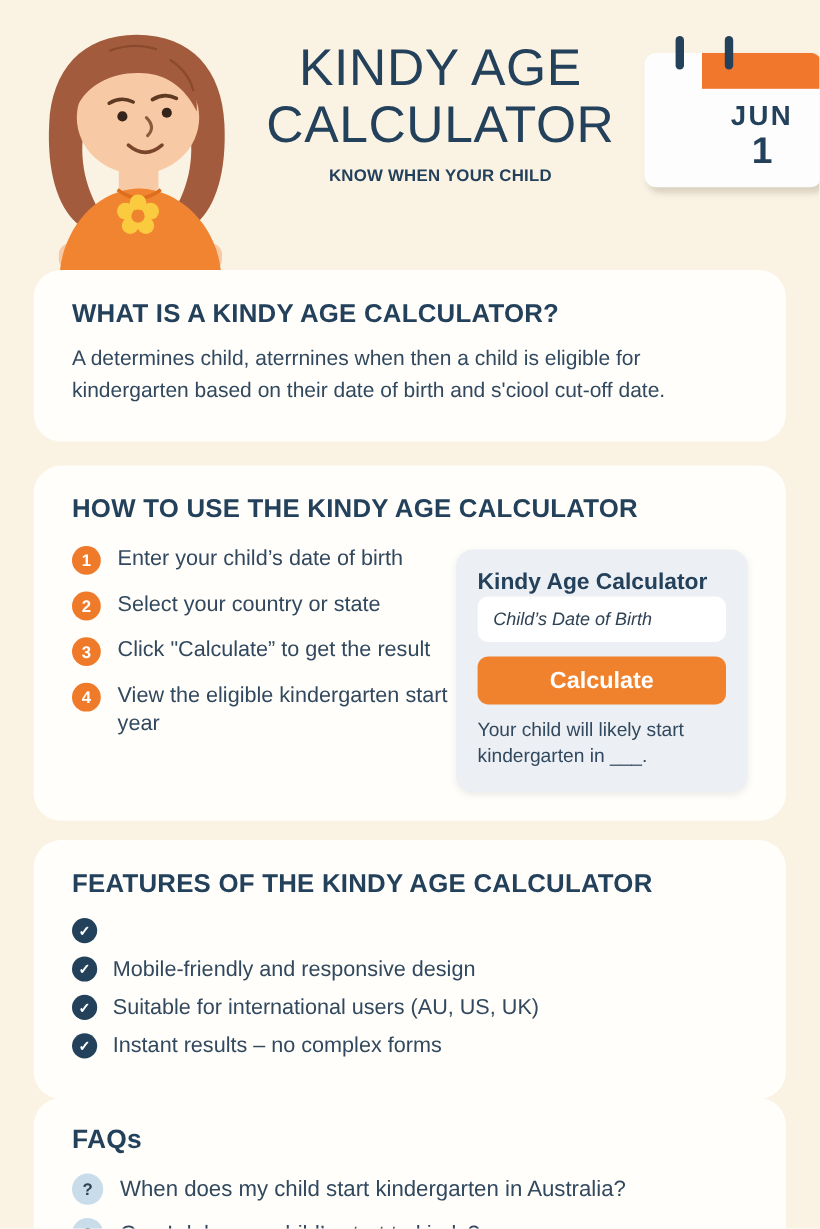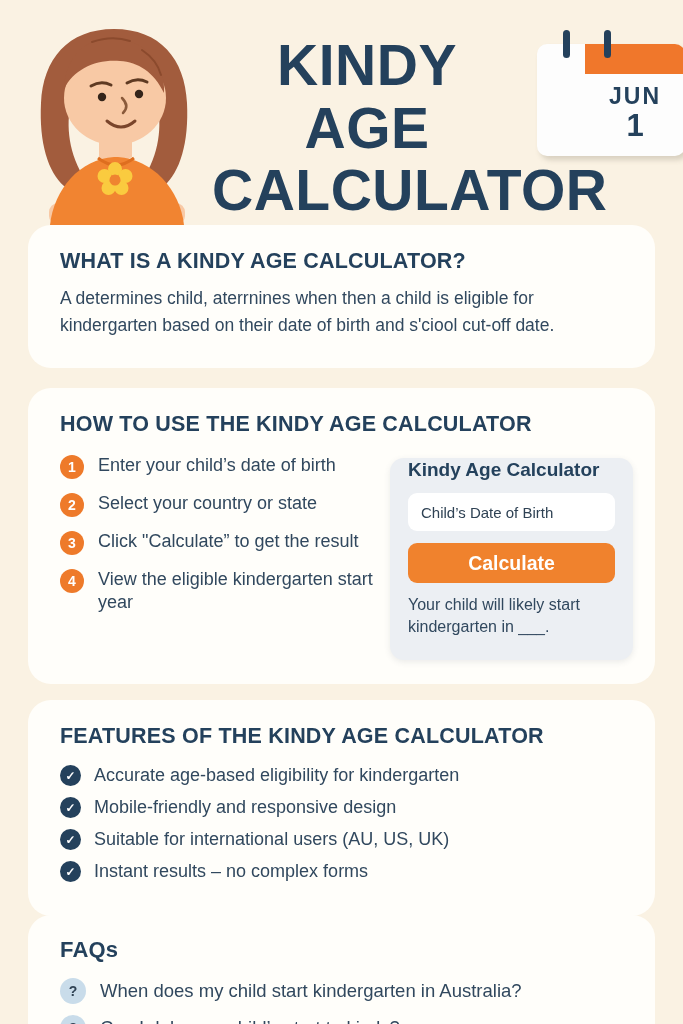--- a/index.html
+++ b/index.html
@@ -6,21 +6,21 @@
     --background:#FAF2E3; --card:#FFFEFA; --heading:#24415C; --body-text:#31485E;
     --accent-orange:#EE7A2A; --button-orange:#F0822D; --faq-bubble:#C9DCEA; --widget-panel:#ECEFF3;
   }
   html,body{margin:0;padding:0;}
   body{font-family:"Liberation Sans",sans-serif;}
   .page{position:relative;width:683px;height:1024px;background:var(--background);overflow:hidden;}
 
   
   .girl{position:absolute;left:22px;top:25px;width:200px;height:200px;}
   .title-block{position:absolute;left:212px;top:34px;width:310px;text-align:center;}
-  .main-title{font-size:57px;font-weight:700;color:var(--heading);line-height:1.1;letter-spacing:0.5px;}
+  .main-title{font-size:43px;font-weight:400;color:var(--heading);line-height:1.1;letter-spacing:0.5px;}
   .subtitle{margin-top:9px;font-size:14px;font-weight:700;color:var(--heading);line-height:1.28;letter-spacing:0.2px;}
 
   .calendar{position:absolute;left:537px;top:30px;width:100px;height:128px;}
   .cal-peg{position:absolute;top:0;width:7px;height:28px;background:var(--heading);border-radius:4px;z-index:2;}
   .cal-peg.left{left:26px;} .cal-peg.right{right:26px;}
   .cal-body{position:absolute;top:14px;left:0;width:100px;height:112px;background:#fdfdfd;border-radius:10px;overflow:hidden;box-shadow:3px 4px 5px rgba(120,110,90,0.25);padding-left:48px;}
   .cal-top{height:30px;background:#F0772B;}
   .cal-month{text-align:center;font-weight:800;color:var(--heading);font-size:23px;letter-spacing:2px;margin-top:9px;}
   .cal-day{text-align:center;font-weight:800;color:var(--heading);font-size:31px;line-height:1.05;}
 
@@ -28,23 +28,23 @@
   .card{position:absolute;left:28px;width:627px;background:var(--card);border-radius:23px;box-sizing:border-box;padding:24px 32px;z-index:3;}
   .card h2{margin:0;font-size:21.5px;font-weight:800;color:var(--heading);letter-spacing:0.2px;}
   #card-what{top:225px;height:143px;}
   #card-what p{margin:11px 0 0;font-size:17.5px;color:var(--body-text);line-height:1.55;width:522px;}
 
   #card-how{top:388px;height:296px;}
   .steps{margin-top:17px;}
   .step{display:flex;gap:14px;margin-bottom:13px;width:340px;font-size:18px;color:var(--body-text);line-height:1.3;}
   .step-num{flex:0 0 24px;width:24px;height:24px;border-radius:50%;background:var(--accent-orange);color:#fff;font-weight:700;font-size:14px;display:flex;align-items:center;justify-content:center;margin-top:1px;}
 
-  .widget{position:absolute;right:22px;top:70px;width:243px;height:202px;background:var(--widget-panel);border-radius:14px;box-sizing:border-box;padding:1px 18px;box-shadow:0 2px 6px rgba(60,70,90,0.10);}
+  .widget{position:absolute;right:32px;top:70px;width:243px;height:202px;background:var(--widget-panel);border-radius:14px;box-sizing:border-box;padding:17px 18px;box-shadow:0 2px 6px rgba(60,70,90,0.10);}
   .widget-title{font-size:19px;font-weight:700;color:var(--heading);}
-  .widget-input{margin-top:12px;width:100%;height:38px;background:#fff;border:none;border-radius:9px;padding:0 13px;font-size:15px;color:#a16207;box-sizing:border-box;font-family:"Liberation Sans",sans-serif;outline:none;}
+  .widget-input{width:100%;height:38px;background:#fff;border:none;border-radius:9px;padding:0 13px;font-size:15px;color:#a16207;box-sizing:border-box;font-family:"Liberation Sans",sans-serif;outline:none;font-style:italic;}
   .widget-input::placeholder{color:#2F4254;opacity:1;}
   .widget-btn{margin-top:12px;width:100%;height:40px;background:var(--button-orange);border:none;border-radius:9px;color:#fff;font-weight:700;font-size:19.5px;font-family:"Liberation Sans",sans-serif;cursor:pointer;}
   .widget-result{margin-top:11px;font-size:16px;color:var(--body-text);line-height:1.35;}
 
   #card-features{top:700px;height:216px;}
   .features{margin-top:16px;}
   .feature{display:flex;align-items:center;gap:13px;margin-bottom:11px;font-size:18px;color:var(--body-text);}
   .check{flex:0 0 21px;width:21px;height:21px;border-radius:50%;background:var(--heading);color:#fff;font-size:12px;font-weight:700;display:flex;align-items:center;justify-content:center;}
 
   #card-faqs{top:915px;height:170px;padding-top:22px;}
@@ -148,21 +148,20 @@
       <button class="widget-btn">Calculate</button>
       <div class="widget-result">Your child will likely start kindergarten in ___.</div>
     </div>
   </section>
 
   <section class="card" id="card-features">
     <h2>FEATURES OF THE KINDY AGE CALCULATOR</h2>
     <div class="features">
       <div class="feature">
         <span class="check">✓</span>
-        <span>Accurate age-based eligibility for kindergarten</span>
       </div>
       <div class="feature">
         <span class="check">✓</span>
         <span>Mobile-friendly and responsive design</span>
       </div>
       <div class="feature">
         <span class="check">✓</span>
         <span>Suitable for international users (AU, US, UK)</span>
       </div>
       <div class="feature">

